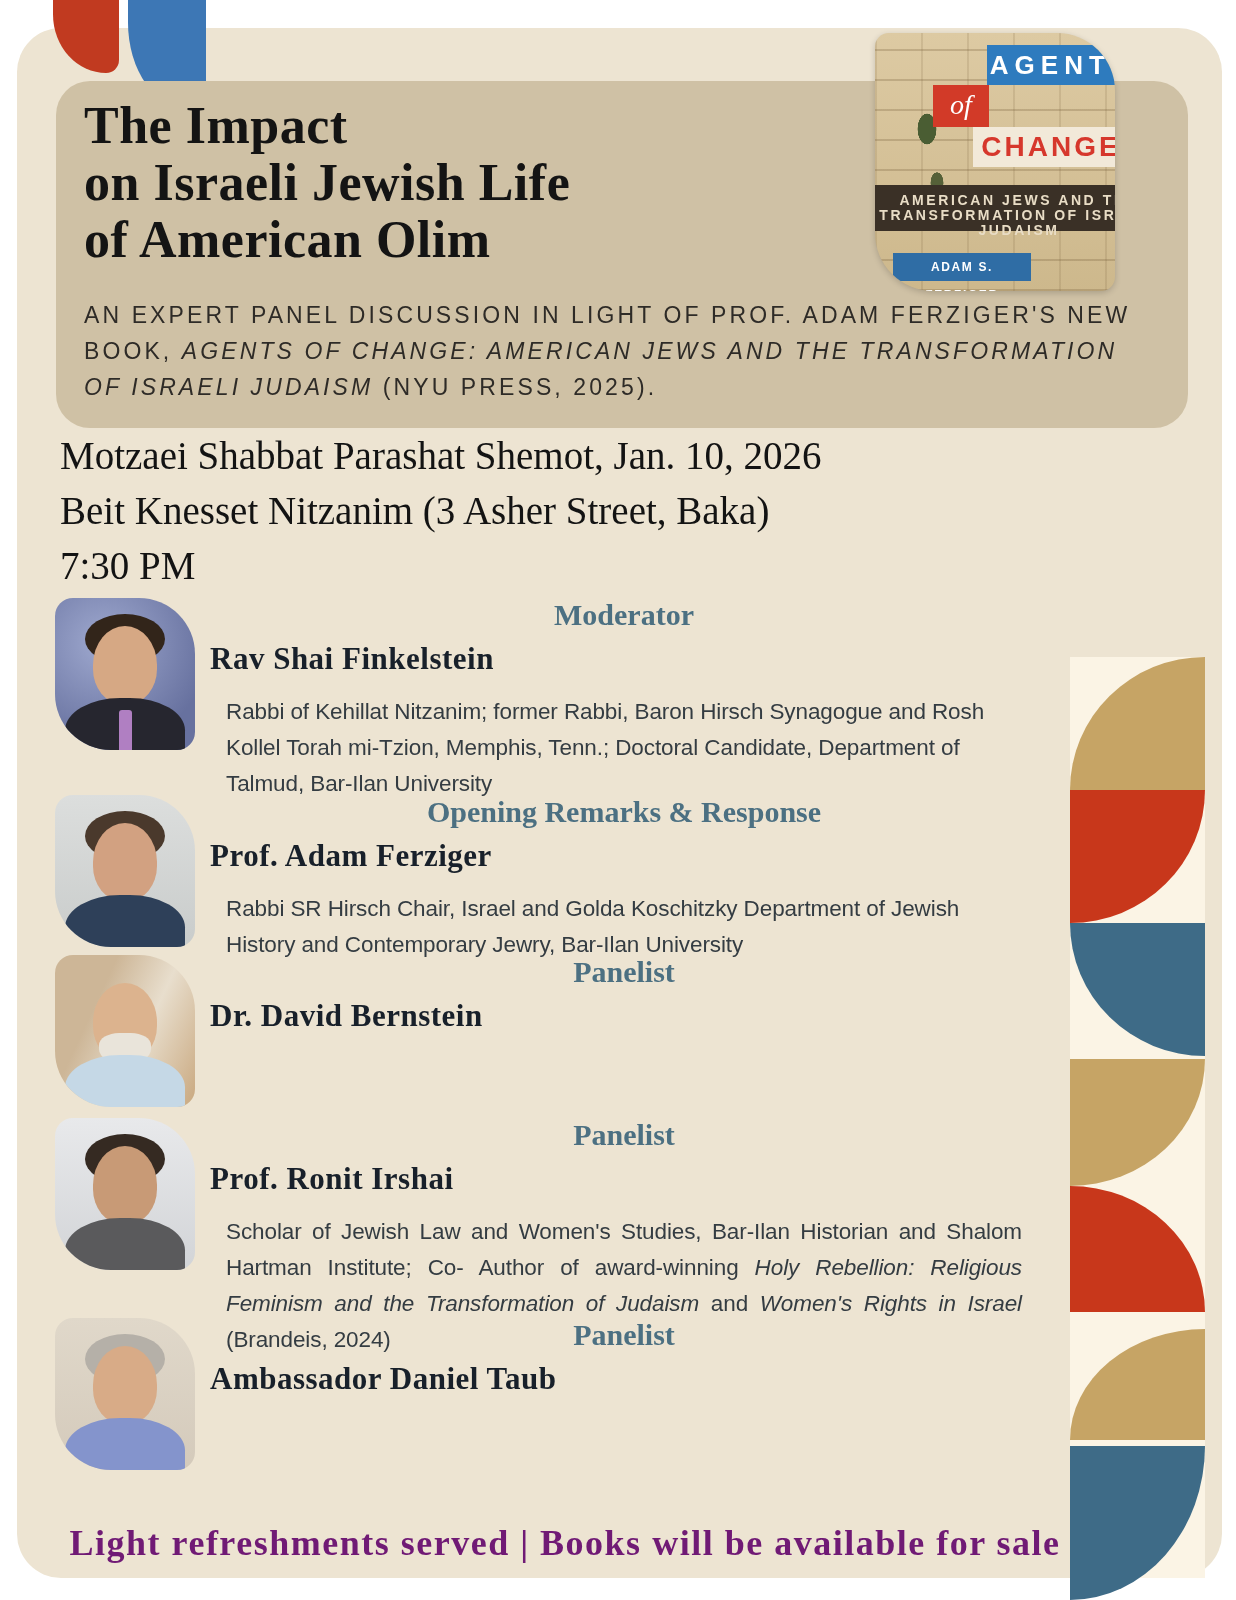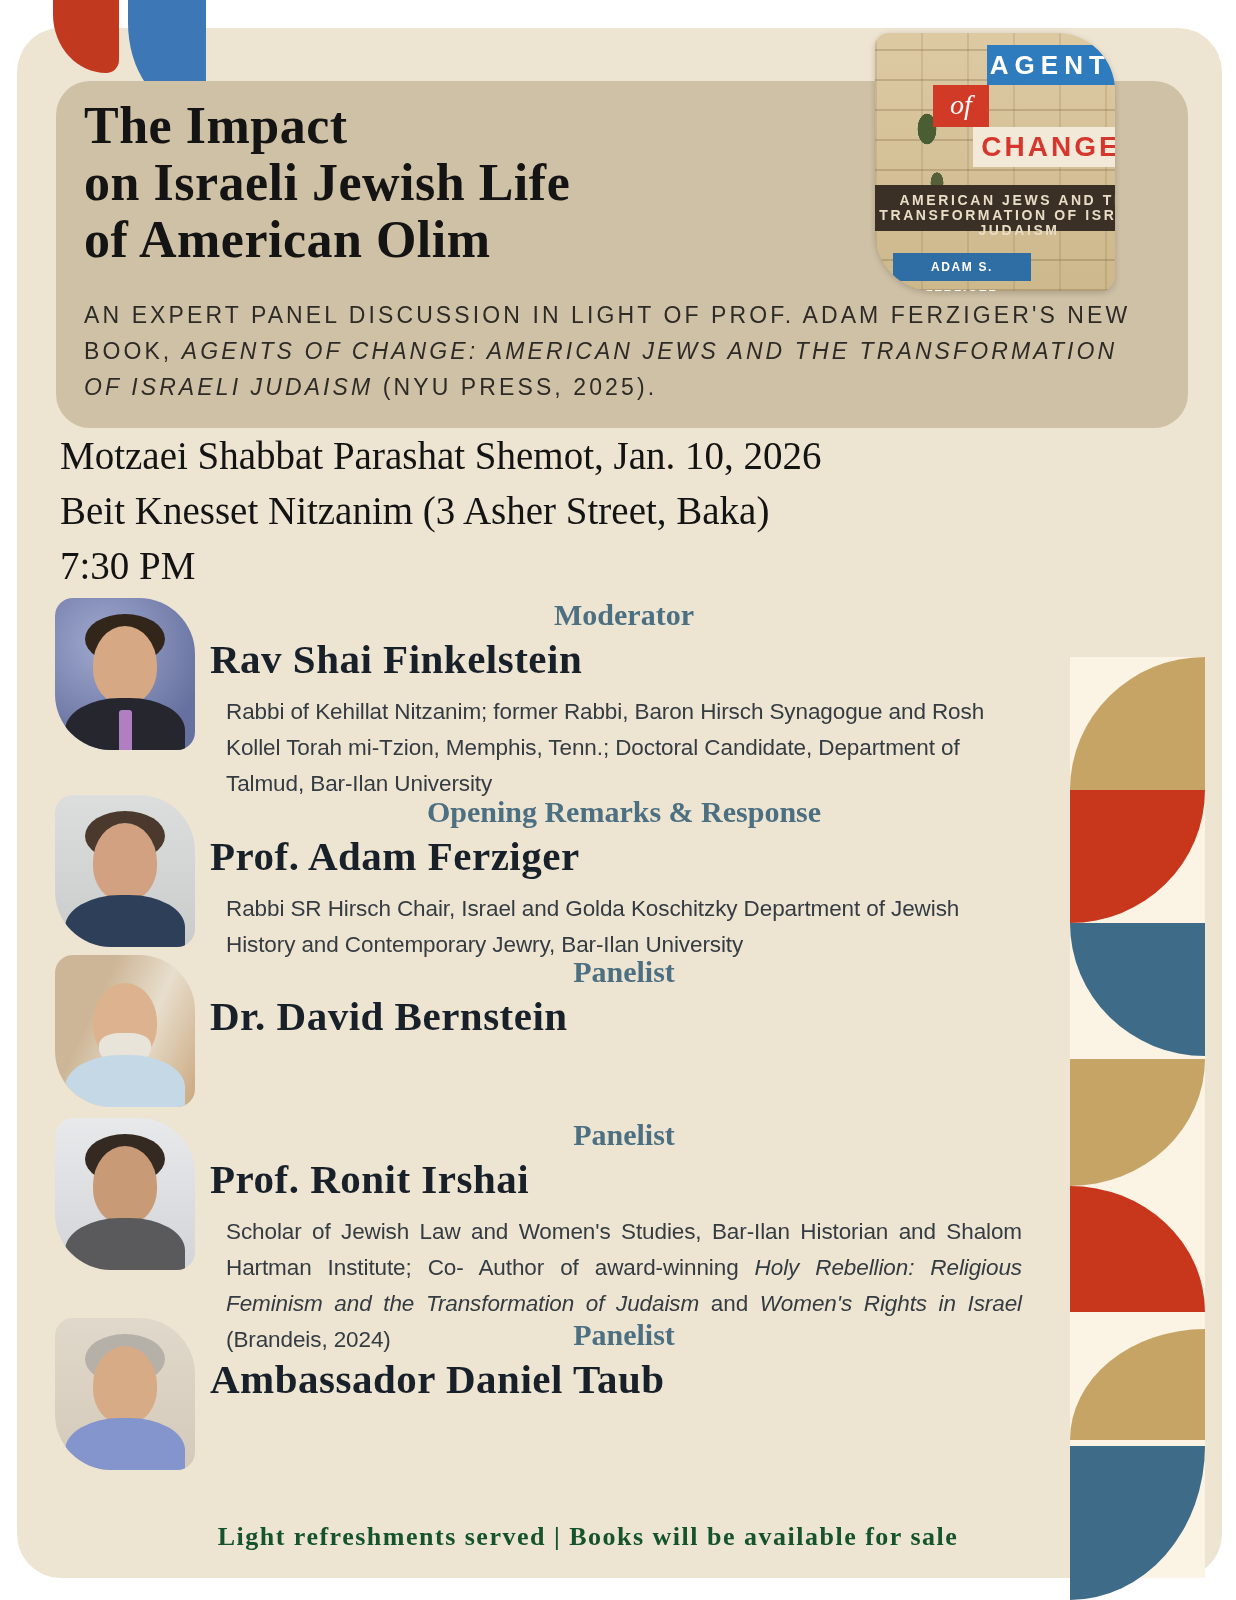--- a/index.html
+++ b/index.html
@@ -74,43 +74,43 @@
      background:#b07fc2;border-radius:3px;}
   .p1{--bg:radial-gradient(circle at 35% 30%, #9fa9cf, #67719f 75%);--hair:#32251a;--skin:#d6a884;--body:#26262f;}
   .p2{--bg:linear-gradient(180deg,#dcdedd,#c9cccb);--hair:#4a392c;--skin:#d2a181;--body:#2e4059;}
   .p3{--bg:linear-gradient(115deg,#cdb697 30%,#e8decd 60%,#c9a87f);--hair:transparent;--skin:#dcb38e;--body:#c5d8e6;}
   .p4{--bg:linear-gradient(180deg,#e8e9eb,#d2d4d7);--hair:#352a22;--skin:#c89a76;--body:#5a5a5c;}
   .p5{--bg:linear-gradient(180deg,#e0d8ca,#d4cabb);--hair:#b5b0a8;--skin:#d8ab87;--body:#8494cc;}
 
   .ptext{position:absolute;left:210px;top:0;width:828px;}
   .role{font-family:"Liberation Serif", serif;font-weight:700;font-size:30px;
      line-height:34px;color:#4C7082;margin:0 0 8px 0;text-align:center;}
-  .pname{font-family:"Liberation Serif", serif;font-weight:700;font-size:41px;
+  .pname{font-family:"Liberation Serif", serif;font-weight:700;font-size:31px;
      line-height:38px;color:#18202a;margin:0 0 10px 0;letter-spacing:.5px;}
   .bio{margin:16px;font-size:22.5px;line-height:36px;color:#343c42;letter-spacing:-.1px;}
   .bio i{font-style:italic;}
   .bio-justify{text-align:justify;}
 
   
   .strip{position:absolute;left:1070px;top:657px;width:135px;height:921px;background:#FBF4E5;}
   .sh{position:absolute;left:0;width:135px;}
   .sh-tan{background:#C6A465;} .sh-red{background:#C8371B;} .sh-blue{background:#3E6B87;}
   .r-tl{border-top-left-radius:100% 100%;}
   .r-tr{border-top-right-radius:100% 100%;}
   .r-bl{border-bottom-left-radius:100% 100%;}
   .r-br{border-bottom-right-radius:100% 100%;}
   .s1{top:0;height:133px;} .s2{top:133px;height:133px;} .s3{top:266px;height:133px;}
   .s4{top:402px;height:127px;} .s5{top:529px;height:126px;} .s6{top:672px;height:111px;}
   .blue-tail{position:absolute;left:1070px;top:1446px;width:135px;height:154px;
      background:#3E6B87;border-bottom-right-radius:100% 100%;}
 
   
   .footer{position:absolute;left:0;top:1522px;width:1130px;text-align:center;
-     font-family:"Liberation Serif", serif;font-weight:700;font-size:26px;
-     letter-spacing:1.5px;color:#14532d;padding-left:23px;}
+     font-family:"Liberation Serif", serif;font-weight:700;font-size:36px;
+     letter-spacing:1.5px;color:#701a75;}
 </style>
 </head>
 <body>
 
 <div class="page">
 
   <div class="card"></div>
 
   <div class="petal petal-red"></div>
   <div class="petal petal-blue"></div>

